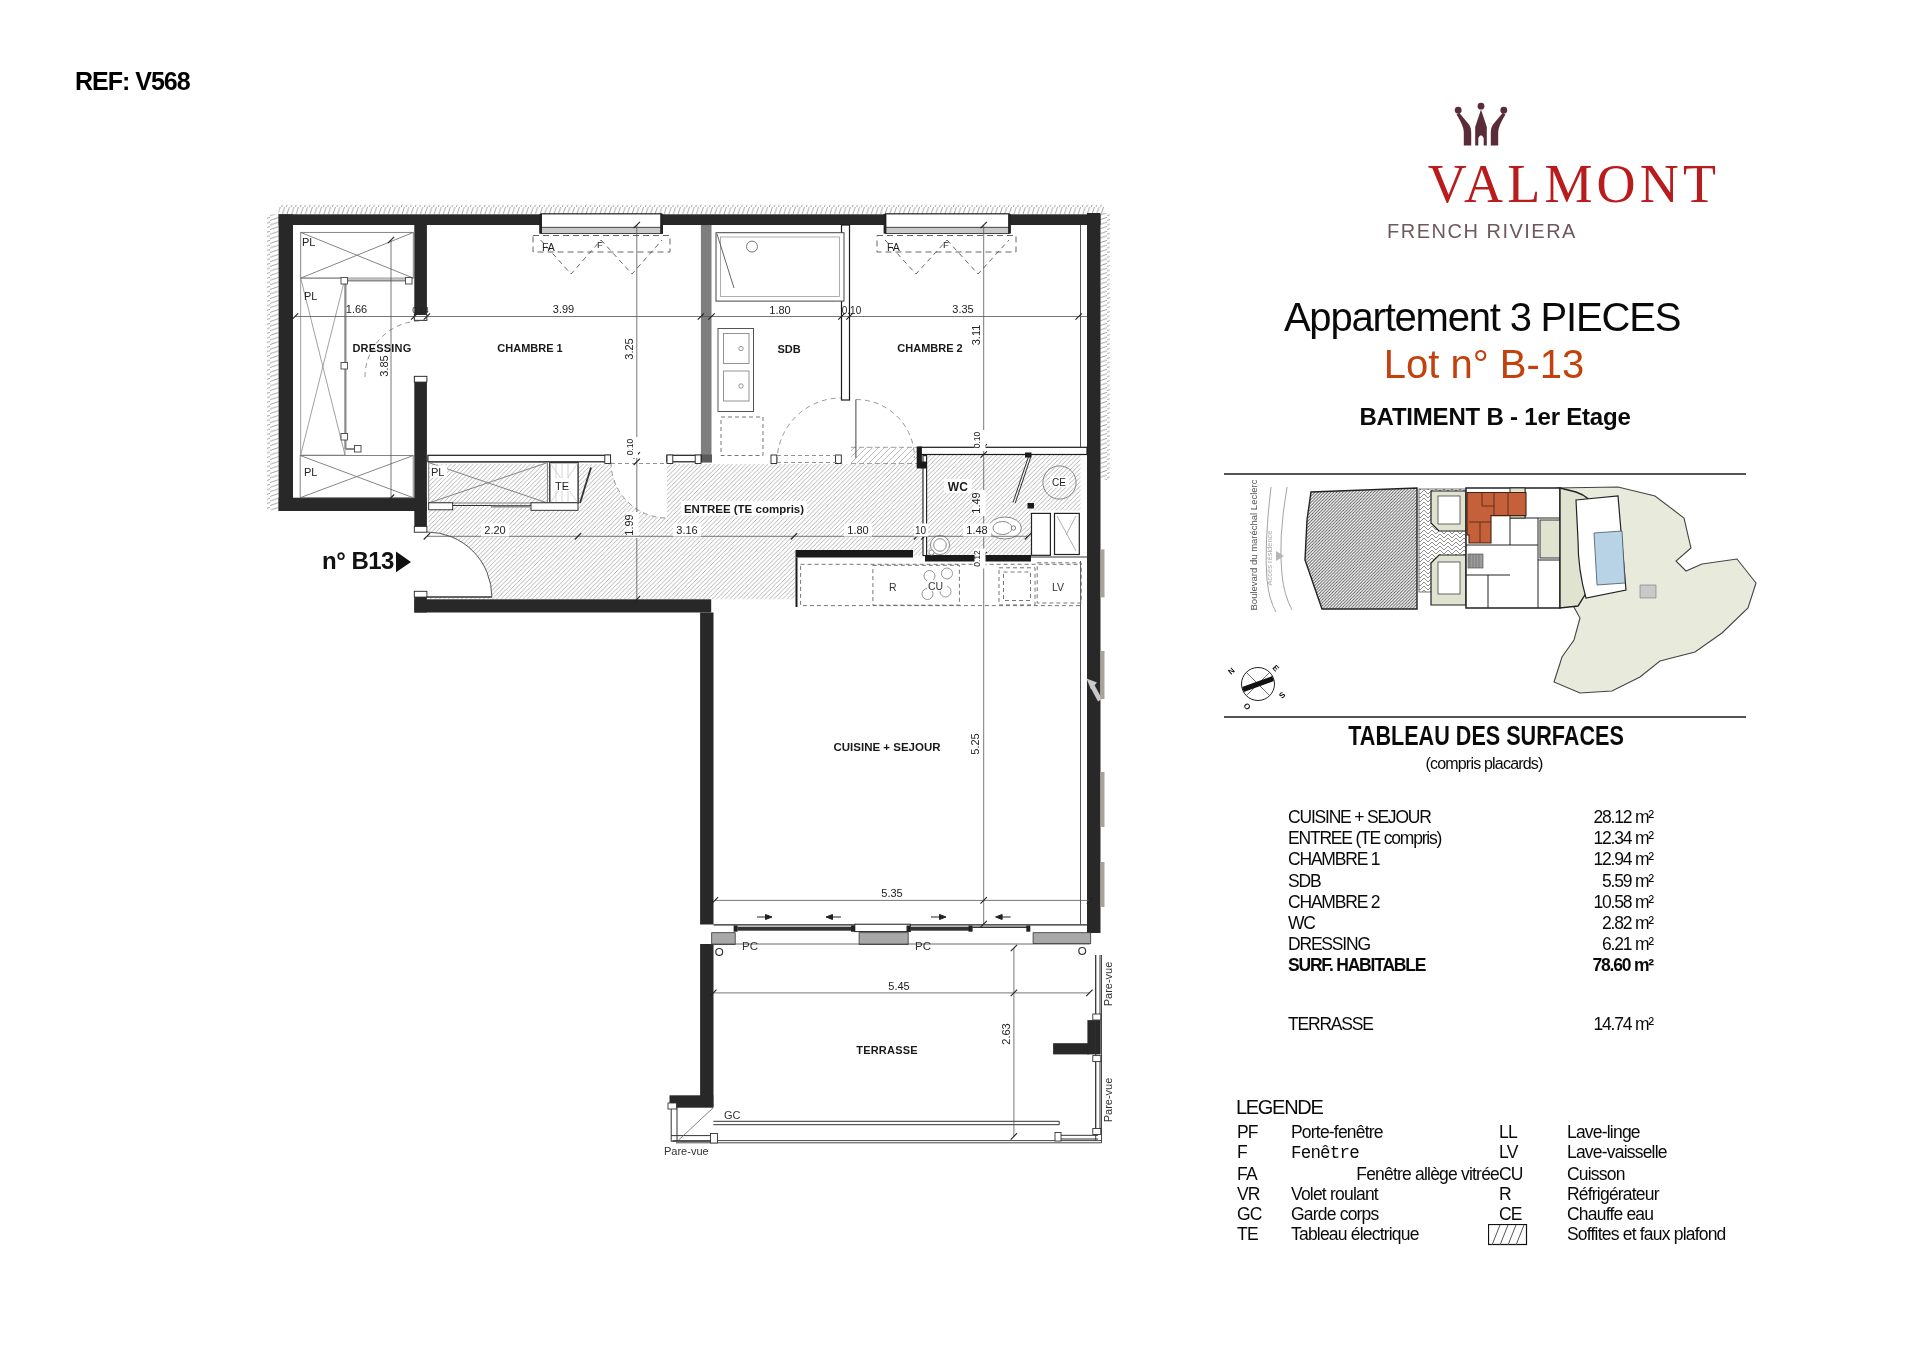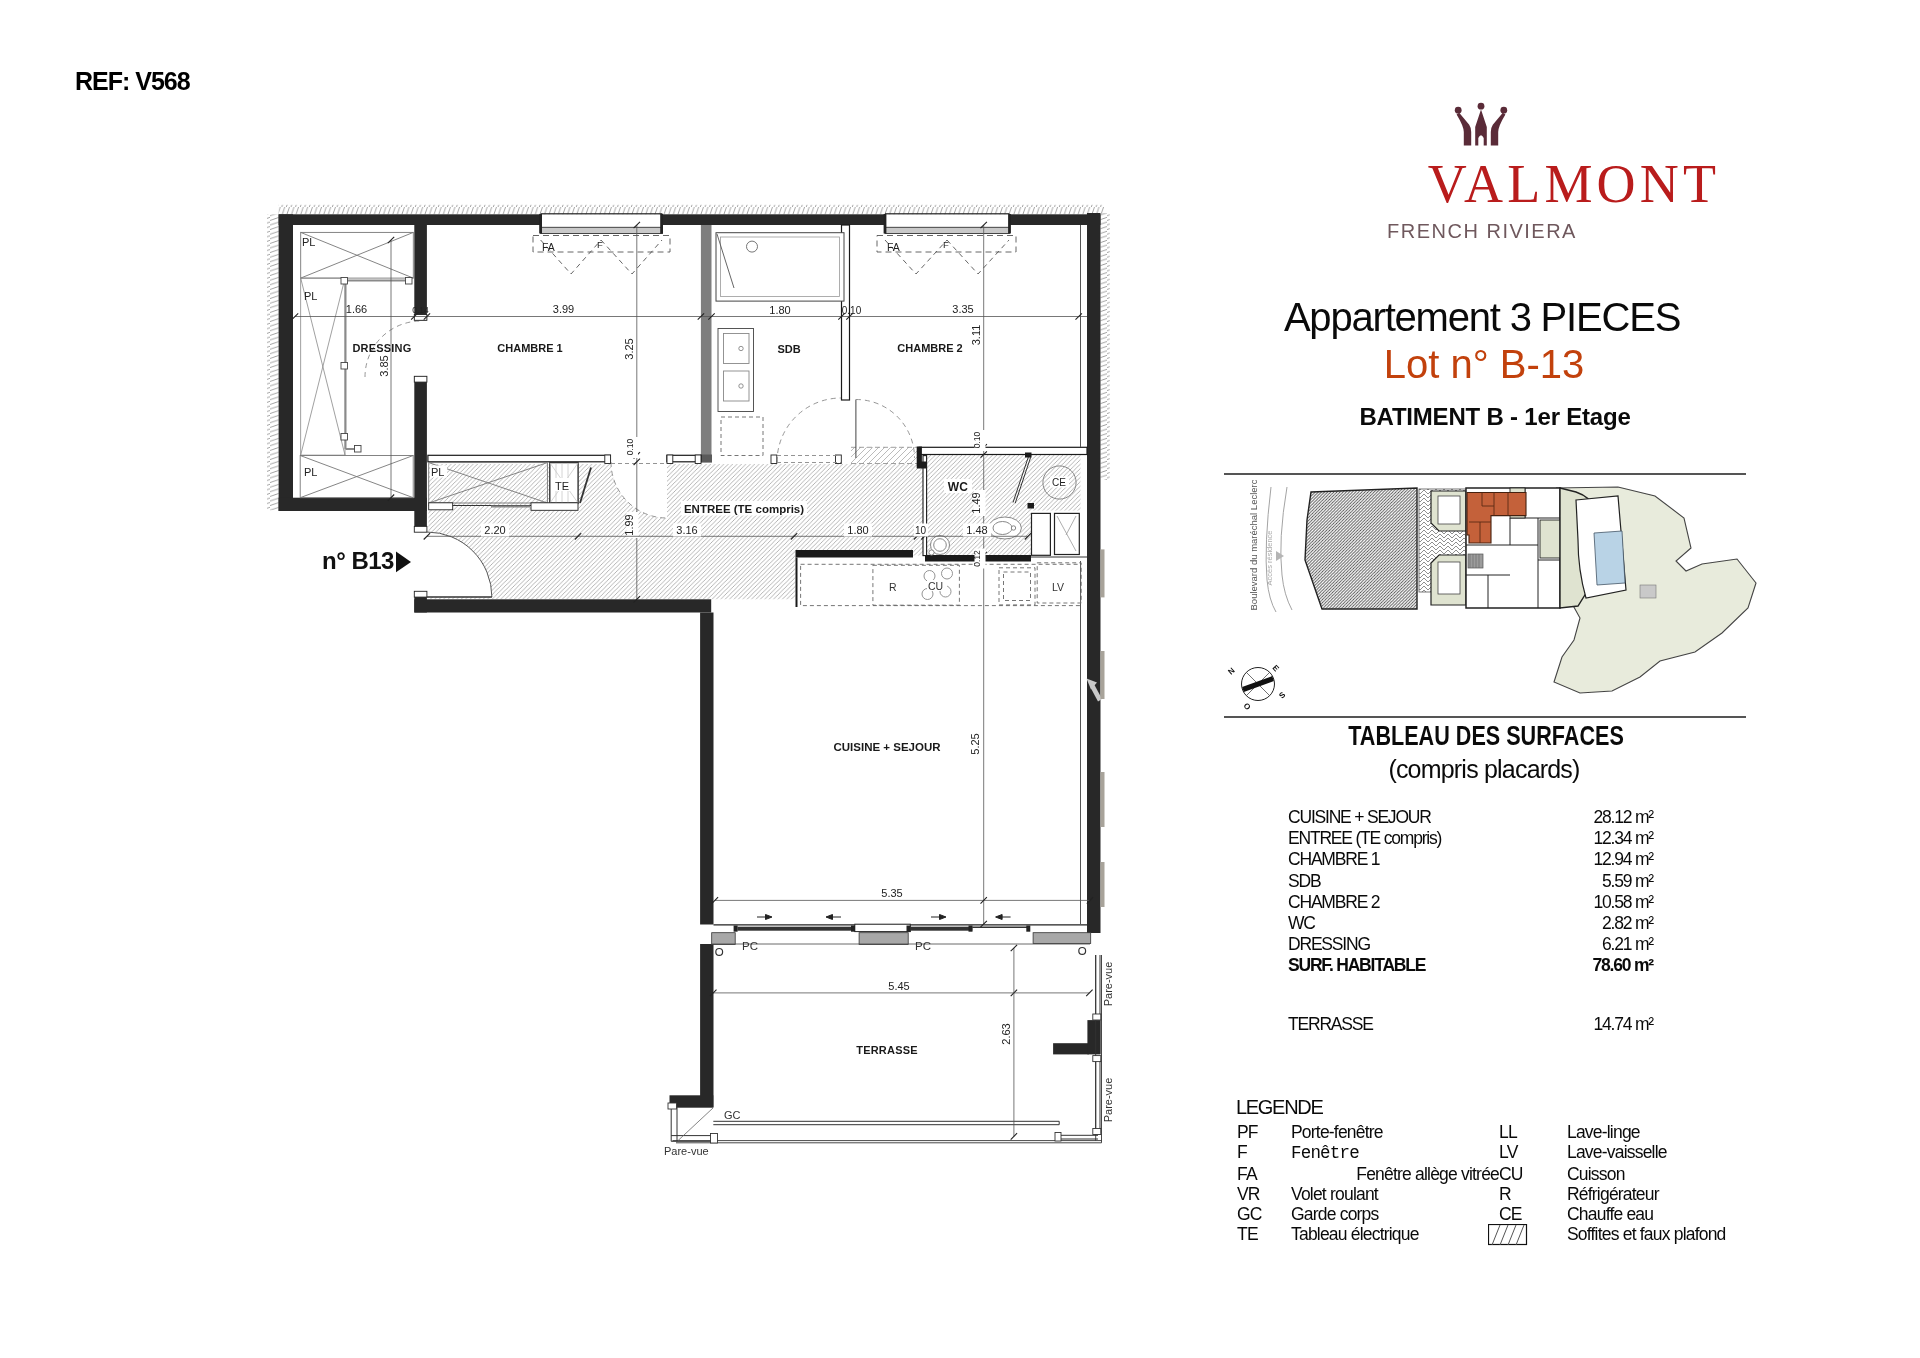--- a/index.html
+++ b/index.html
@@ -607,21 +607,21 @@
 <text x="1272" y="668" font-size="8" font-weight="bold" fill="#111" font-family="Liberation Sans" transform="rotate(47 1272,668)">E</text>
 <text x="1282" y="699" font-size="8" font-weight="bold" fill="#111" font-family="Liberation Sans" transform="rotate(-42 1282,699)">S</text>
 <text x="1243" y="706" font-size="8" font-weight="bold" fill="#111" font-family="Liberation Sans" transform="rotate(47 1243,706)">O</text>
 </g>
 </svg>
 
 <div class="abs" style="left:1224px;top:716px;width:522px;height:2px;background:#555;"></div>
 
 <div class="c" style="left:1486px;top:721px;font-size:27px;font-weight:bold;color:#0a0a0a;transform:translateX(-50%) scaleX(0.8);">TABLEAU DES SURFACES</div>
 
-<div class="c" style="left:1484px;top:755px;font-size:25px;color:#0a0a0a;letter-spacing:-0.8px;">(compris placards)</div>
+<div class="c" style="left:1484px;top:755px;font-size:16px;color:#0a0a0a;letter-spacing:-0.8px;">(compris placards)</div>
 
 <div class="abs" style="left:1288px;top:807px;width:365px;font-size:17.5px;color:#0a0a0a;line-height:21.2px;letter-spacing:-1.2px;">
   <div><span>CUISINE + SEJOUR</span><span style="float:right;">28.12 m²</span></div>
   <div><span>ENTREE (TE compris)</span><span style="float:right;">12.34 m²</span></div>
   <div><span>CHAMBRE 1</span><span style="float:right;">12.94 m²</span></div>
   <div><span>SDB</span><span style="float:right;margin-left:38px;">5.59 m²</span></div>
   <div><span>CHAMBRE 2</span><span style="float:right;">10.58 m²</span></div>
   <div><span>WC</span><span style="float:right;">2.82 m²</span></div>
   <div><span>DRESSING</span><span style="float:right;">6.21 m²</span></div>
   <div style="font-weight:bold;"><span>SURF. HABITABLE</span><span style="float:right;">78.60 m²</span></div>

